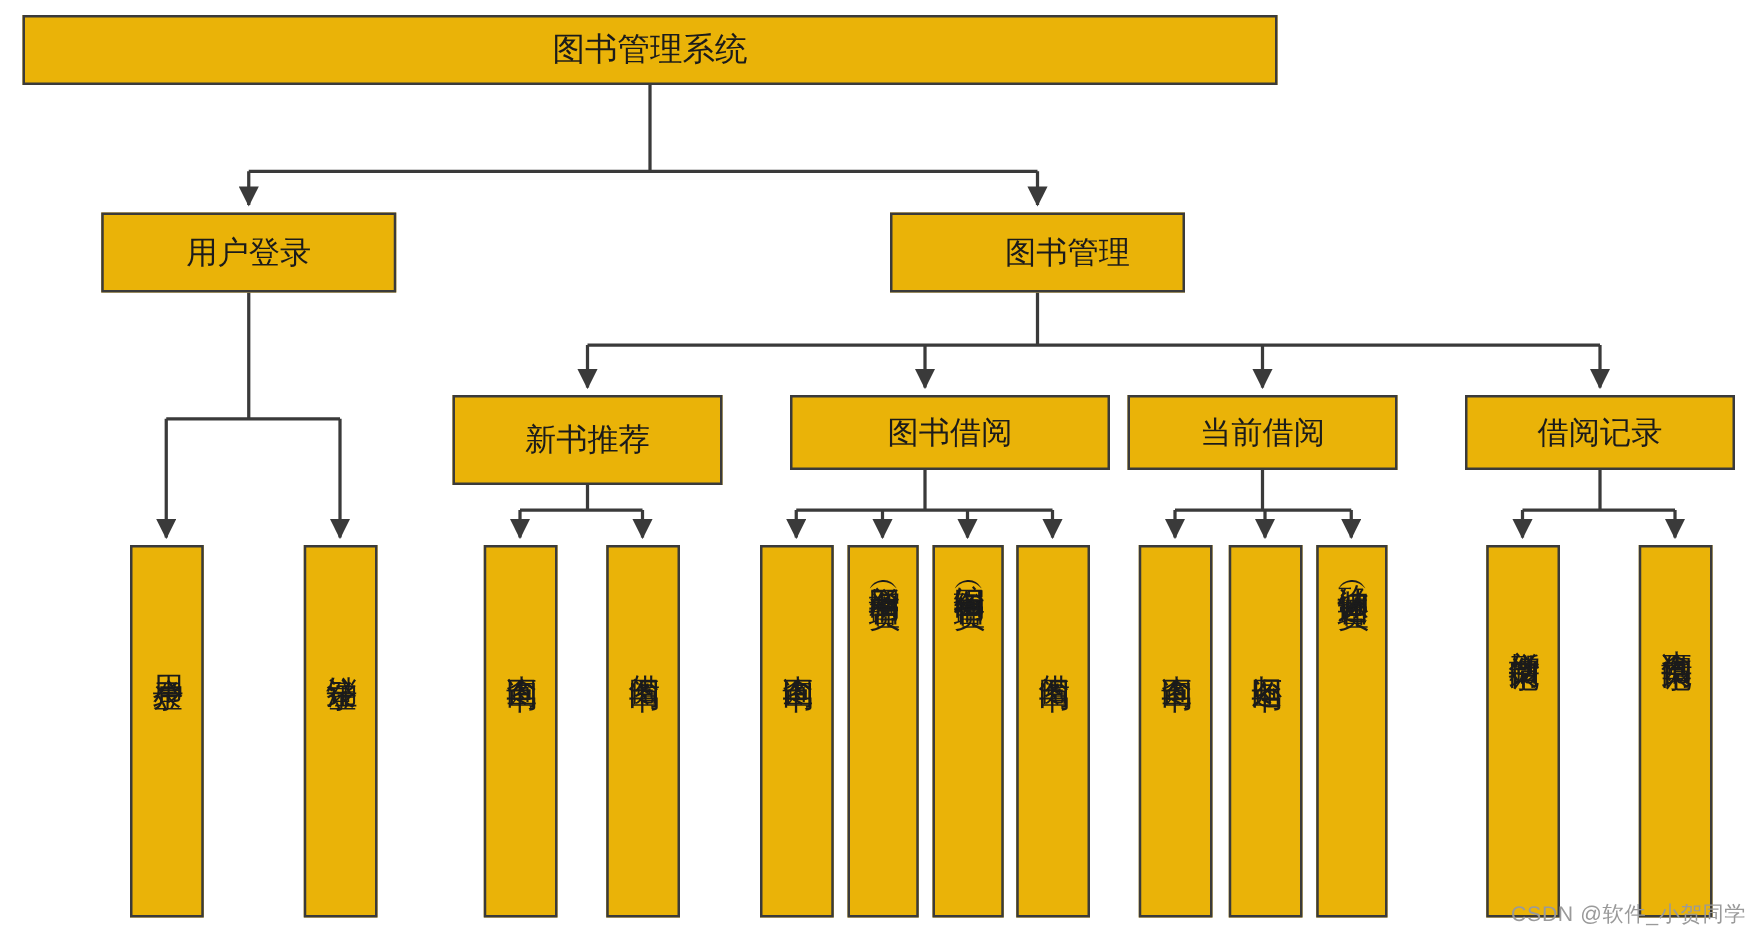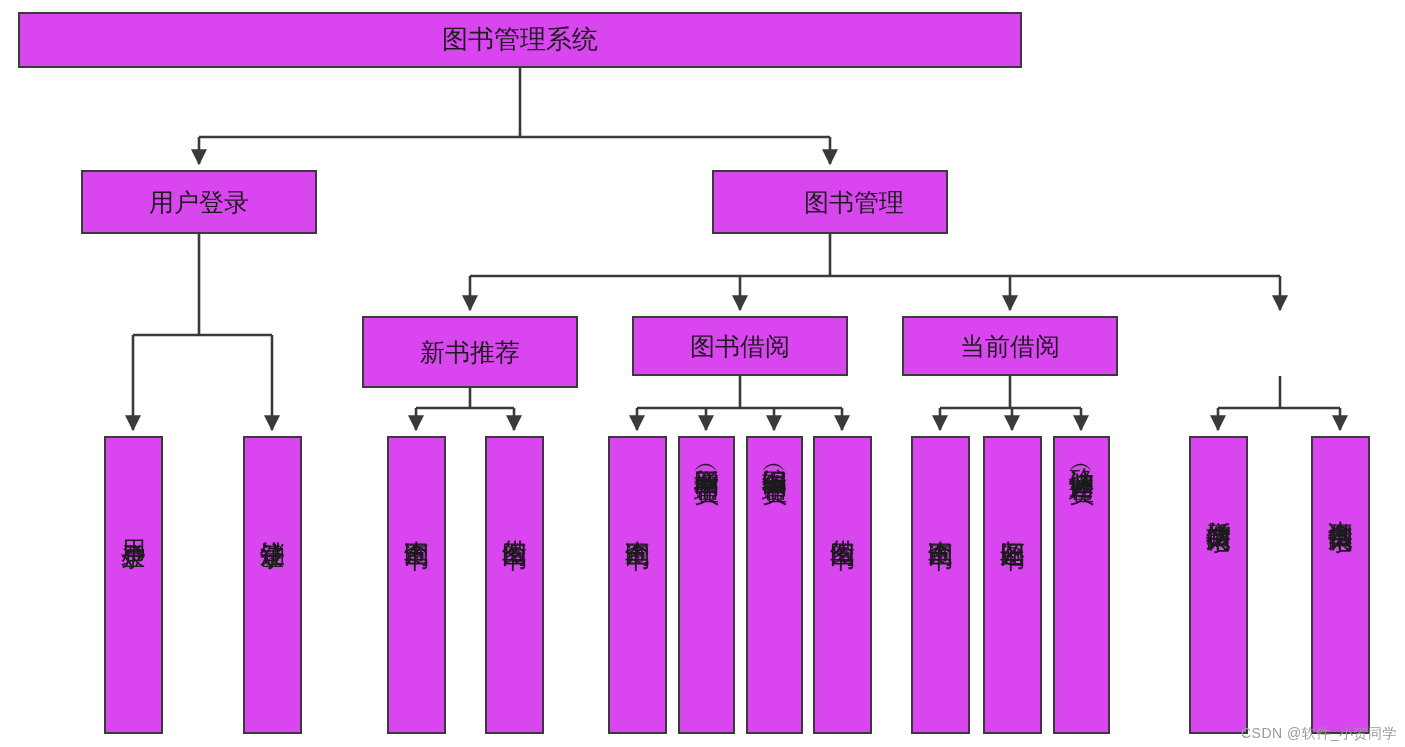--- a/index.html
+++ b/index.html
@@ -21,21 +21,21 @@
   #edges {
     position: absolute;
     left: 0;
     top: 0;
     width: 1405px;
     height: 747px;
   }
   .node {
     position: absolute;
     box-sizing: border-box;
-    background: #d946ef;
+    background: #eab308;
     border: 2.2px solid #3a3a3a;
     display: flex;
     align-items: center;
     justify-content: center;
     z-index: 2;
   }
   .node-label {
     color: #1b1b1b;
     line-height: 1.12;
     text-align: center;
@@ -66,21 +66,21 @@
   .node.vertical.midlow .node-label {
     padding-top: 58px;
   }
   .node.vertical.high .node-label {
     padding-top: 6px;
   }
   .watermark {
     position: absolute;
     right: 8px;
     bottom: 4px;
-    font-size: 14px;
+    font-size: 17px;
     color: #9a9a9a;
     letter-spacing: 0.5px;
     z-index: 5;
     white-space: nowrap;
     font-family: "Liberation Sans", "DejaVu Sans", sans-serif;
   }
 </style>
 </head>
 <body>
 
@@ -143,26 +143,29 @@
   <div class="node horizontal" id="node-l2-0" style="left: 81px; top: 170px; width: 236px; height: 64px;">
     <span class="node-label">用户登录</span>
   </div>
   <div class="node horizontal" id="node-l2-1" style="left: 712px; top: 170px; width: 236px; height: 64px; padding-left: 48px;">
     <span class="node-label">图书管理</span>
   </div>
 
   <div class="node horizontal" id="node-l3-0" style="left: 362px; top: 316px; width: 216px; height: 72px;">
     <span class="node-label">新书推荐</span>
   </div>
-  <div class="node horizontal" id="node-l3-1" style="left: 632px; top: 316px; width: 216px; height: 60px;">
+  <div class="node horizontal" id="node-l3-1" style="left: 632px; top: 316px; width: 256px; height: 60px;">
     <span class="node-label">图书借阅</span>
   </div>
   <div class="node horizontal" id="node-l3-2" style="left: 902px; top: 316px; width: 216px; height: 60px;">
     <span class="node-label">当前借阅</span>
   </div>
+  <div class="node horizontal" id="node-l3-3" style="left: 1172px; top: 316px; width: 216px; height: 60px;">
+    <span class="node-label">借阅记录</span>
+  </div>
 
   <div class="node vertical mid" id="node-leaf-0" style="left: 104px; top: 436px; width: 59px; height: 298px;">
     <span class="node-label">用户登录</span>
   </div>
   <div class="node vertical mid" id="node-leaf-1" style="left: 243px; top: 436px; width: 59px; height: 298px;">
     <span class="node-label">注销登录</span>
   </div>
   <div class="node vertical mid" id="node-leaf-2" style="left: 387px; top: 436px; width: 59px; height: 298px;">
     <span class="node-label">查询图书</span>
   </div>

